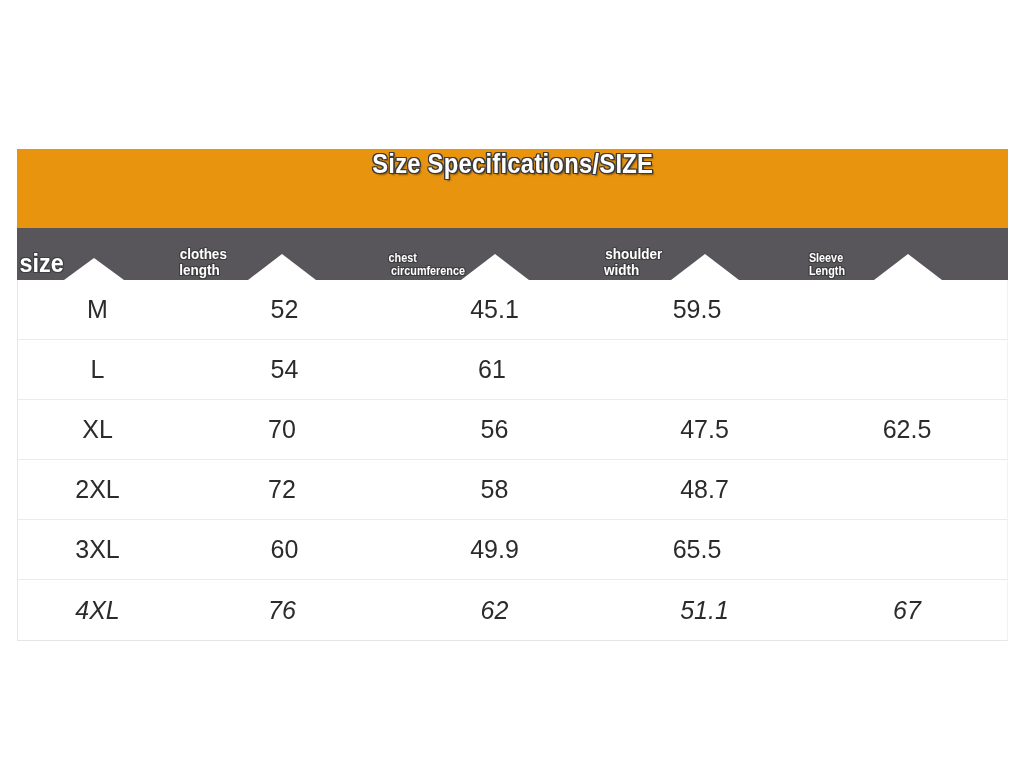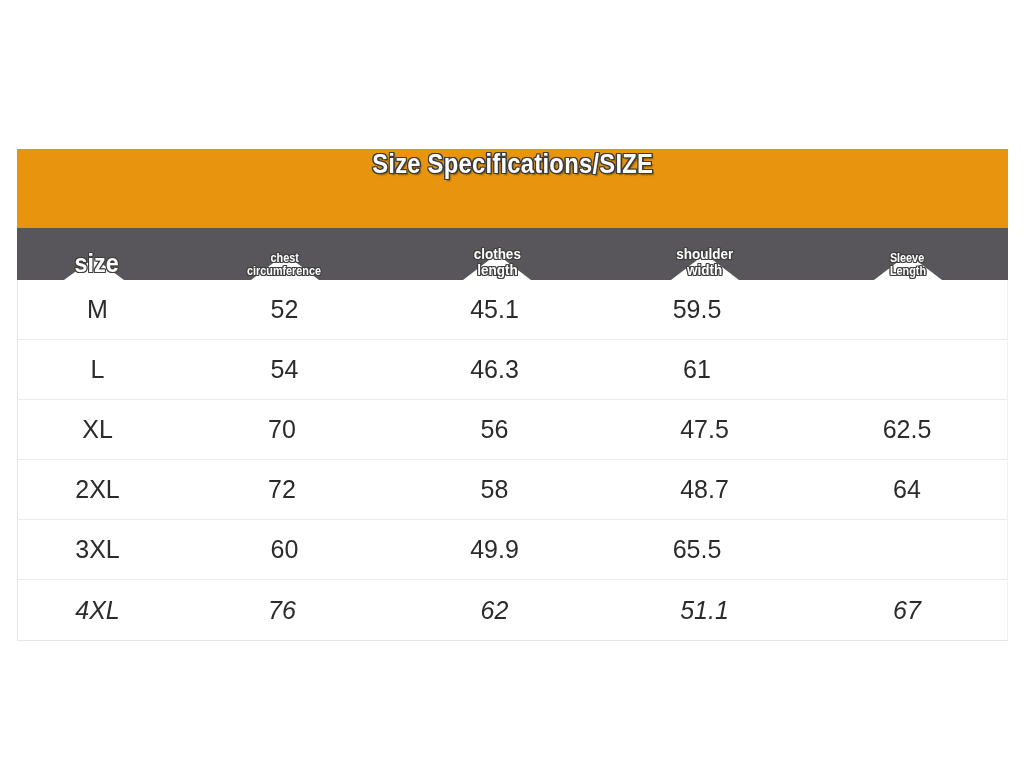--- a/index.html
+++ b/index.html
@@ -66,21 +66,21 @@
   .header-cells {
     position: relative;
     display: flex;
     height: 100%;
     z-index: 3;
   }
   .hcell {
     position: relative;
     display: flex;
     flex-direction: column;
-    align-items: center;
+    align-items: flex-start;
     justify-content: flex-end;
     padding-bottom: 2px;
     box-sizing: border-box;
   }
   .hcell.c-size  { width: 160px; }
   .hcell.c-len   { width: 210px; }
   .hcell.c-chest { width: 215px; }
   .hcell.c-shoul { width: 205px; }
   .hcell.c-sleev { width: 201px; margin-top: 8px; }
 
@@ -171,30 +171,30 @@
     </div>
 
     <div class="header-row">
       <div class="header-cells">
 
         <div class="hcell c-size">
           <span class="notch"></span>
           <span class="hlabel big">size</span>
         </div>
 
+        <div class="hcell c-len">
+          <span class="notch"></span>
+          <span class="hlabel med">clothes</span>
+          <span class="hlabel med">length</span>
+        </div>
+
         <div class="hcell c-chest">
           <span class="notch"></span>
           <span class="hlabel small">chest</span>
           <span class="hlabel small">circumference</span>
-        </div>
-
-        <div class="hcell c-len">
-          <span class="notch"></span>
-          <span class="hlabel med">clothes</span>
-          <span class="hlabel med">length</span>
         </div>
 
         <div class="hcell c-shoul">
           <span class="notch"></span>
           <span class="hlabel med">shoulder</span>
           <span class="hlabel med">width</span>
         </div>
 
         <div class="hcell c-sleev">
           <span class="notch"></span>
@@ -210,38 +210,36 @@
       <div class="drow">
         <div class="dcell c-size">M</div>
         <div class="dcell c-chest">52</div>
         <div class="dcell c-shoul">45.1</div>
         <div class="dcell c-sleev">59.5</div>
       </div>
 
       <div class="drow">
         <div class="dcell c-size">L</div>
         <div class="dcell c-chest">54</div>
-        <div class="dcell c-shoul">46.3</div>
         <div class="dcell c-sleev">61</div>
       </div>
 
       <div class="drow">
         <div class="dcell c-size">XL</div>
         <div class="dcell c-len">70</div>
         <div class="dcell c-chest">56</div>
         <div class="dcell c-shoul">47.5</div>
         <div class="dcell c-sleev">62.5</div>
       </div>
 
       <div class="drow">
         <div class="dcell c-size">2XL</div>
         <div class="dcell c-len">72</div>
         <div class="dcell c-chest">58</div>
         <div class="dcell c-shoul">48.7</div>
-        <div class="dcell c-sleev">64</div>
       </div>
 
       <div class="drow">
         <div class="dcell c-size">3XL</div>
         <div class="dcell c-chest">60</div>
         <div class="dcell c-shoul">49.9</div>
         <div class="dcell c-sleev">65.5</div>
       </div>
 
       <div class="drow">

